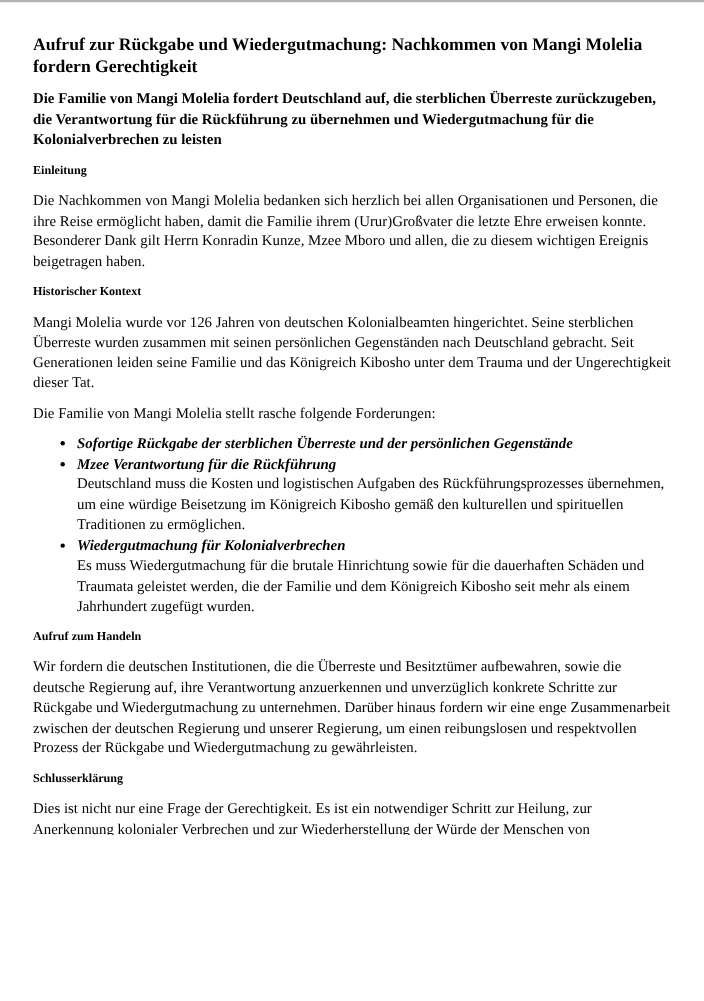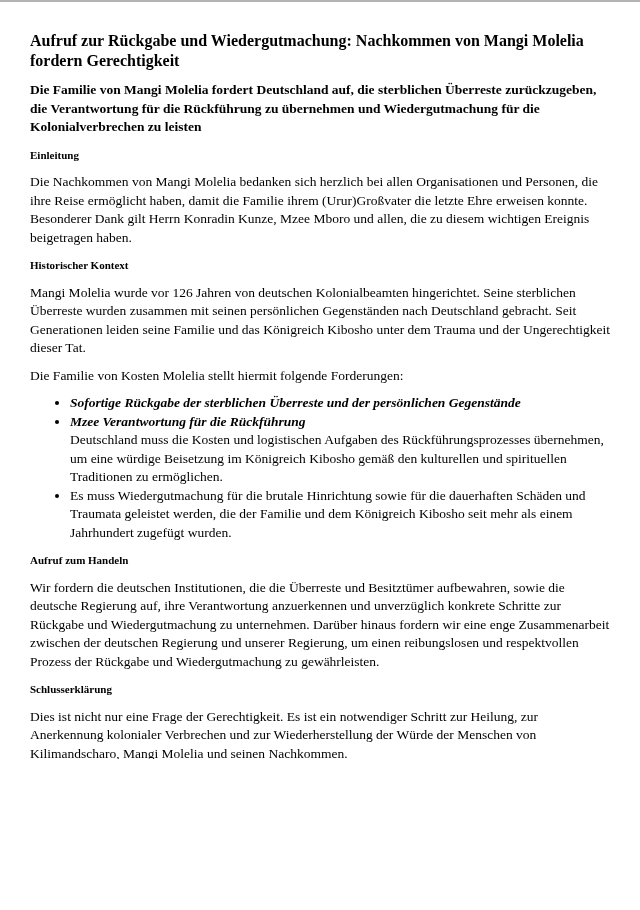--- a/index.html
+++ b/index.html
@@ -83,31 +83,32 @@
     <h1 class="doc-title">Aufruf zur Rückgabe und Wiedergutmachung: Nachkommen von Mangi Molelia fordern Gerechtigkeit</h1>
 
     <p class="doc-subtitle">Die Familie von Mangi Molelia fordert Deutschland auf, die sterblichen Überreste zurückzugeben, die Verantwortung für die Rückführung zu übernehmen und Wiedergutmachung für die Kolonialverbrechen zu leisten</p>
 
     <h2 class="section-heading">Einleitung</h2>
     <p class="para">Die Nachkommen von Mangi Molelia bedanken sich herzlich bei allen Organisationen und Personen, die ihre Reise ermöglicht haben, damit die Familie ihrem (Urur)Großvater die letzte Ehre erweisen konnte. Besonderer Dank gilt Herrn Konradin Kunze, Mzee Mboro und allen, die zu diesem wichtigen Ereignis beigetragen haben.</p>
 
     <h2 class="section-heading">Historischer Kontext</h2>
     <p class="para">Mangi Molelia wurde vor 126 Jahren von deutschen Kolonialbeamten hingerichtet. Seine sterblichen Überreste wurden zusammen mit seinen persönlichen Gegenständen nach Deutschland gebracht. Seit Generationen leiden seine Familie und das Königreich Kibosho unter dem Trauma und der Ungerechtigkeit dieser Tat.</p>
 
-    <p class="para">Die Familie von Kosten Molelia stellt hiermit folgende Forderungen:</p>
+    <p class="para">Die Familie von Mangi Molelia stellt rasche folgende Forderungen:</p>
 
     <ul class="demand-list">
       <li>
         <span class="demand-title">Sofortige Rückgabe der sterblichen Überreste und der persönlichen Gegenstände</span>
       </li>
       <li>
         <span class="demand-title">Mzee Verantwortung für die Rückführung</span>
         <span class="demand-body">Deutschland muss die Kosten und logistischen Aufgaben des Rückführungsprozesses übernehmen, um eine würdige Beisetzung im Königreich Kibosho gemäß den kulturellen und spirituellen Traditionen zu ermöglichen.</span>
       </li>
       <li>
+        <span class="demand-title">Wiedergutmachung für Kolonialverbrechen</span>
         <span class="demand-body">Es muss Wiedergutmachung für die brutale Hinrichtung sowie für die dauerhaften Schäden und Traumata geleistet werden, die der Familie und dem Königreich Kibosho seit mehr als einem Jahrhundert zugefügt wurden.</span>
       </li>
     </ul>
 
     <h2 class="section-heading">Aufruf zum Handeln</h2>
     <p class="para">Wir fordern die deutschen Institutionen, die die Überreste und Besitztümer aufbewahren, sowie die deutsche Regierung auf, ihre Verantwortung anzuerkennen und unverzüglich konkrete Schritte zur Rückgabe und Wiedergutmachung zu unternehmen. Darüber hinaus fordern wir eine enge Zusammenarbeit zwischen der deutschen Regierung und unserer Regierung, um einen reibungslosen und respektvollen Prozess der Rückgabe und Wiedergutmachung zu gewährleisten.</p>
 
     <h2 class="section-heading">Schlusserklärung</h2>
     <p class="para">Dies ist nicht nur eine Frage der Gerechtigkeit. Es ist ein notwendiger Schritt zur Heilung, zur Anerkennung kolonialer Verbrechen und zur Wiederherstellung der Würde der Menschen von Kilimandscharo, Mangi Molelia und seinen Nachkommen.</p>
 

